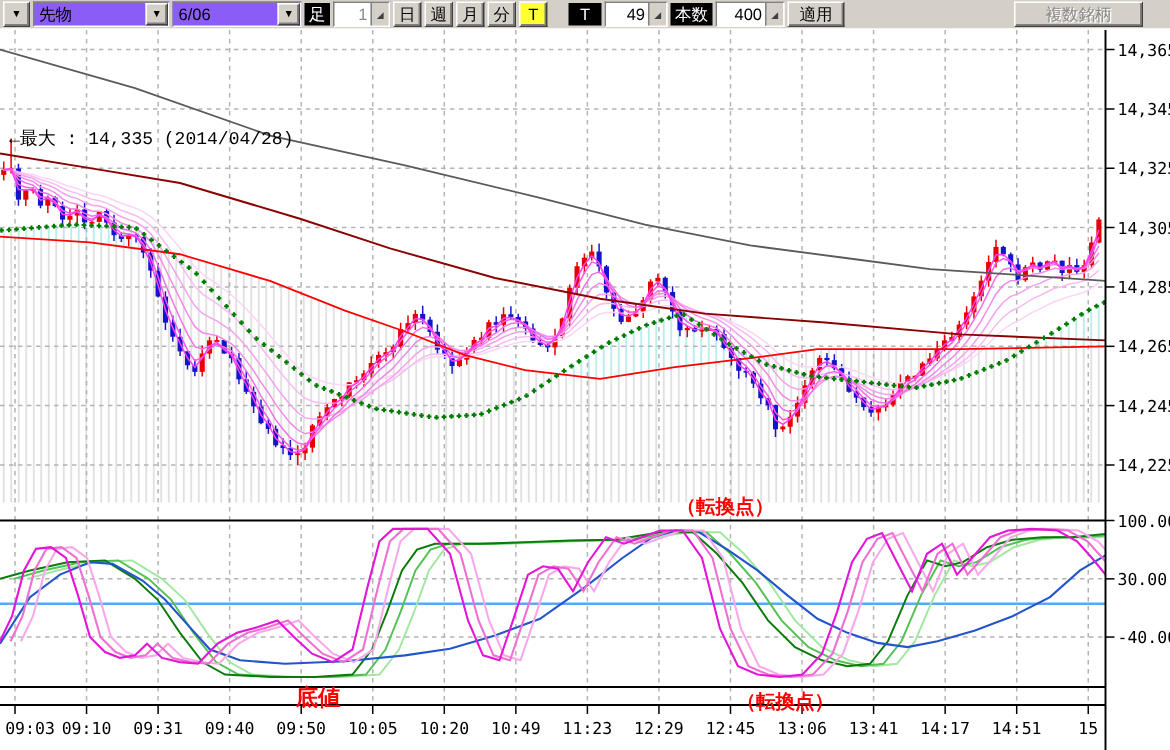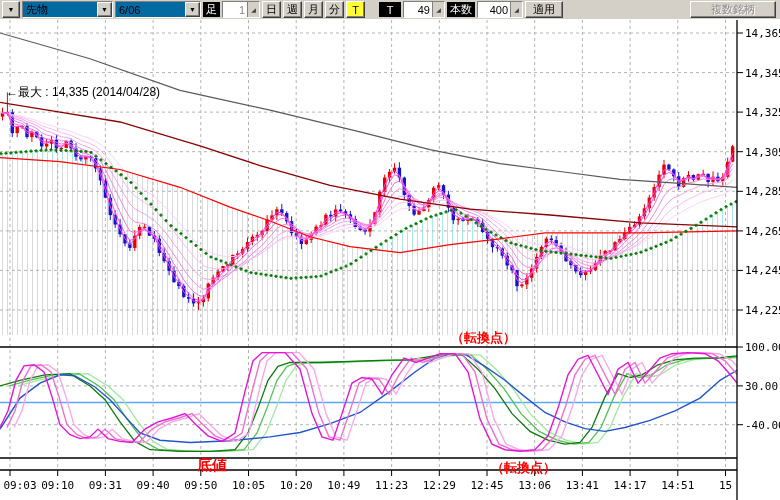--- a/index.html
+++ b/index.html
@@ -4,37 +4,37 @@
 <style>
   html,body{margin:0;padding:0;width:780px;height:500px;overflow:hidden;
     font-family:"Liberation Sans",sans-serif;background:#fff;}
   #app{position:relative;width:780px;height:500px;}
   
   #toolbar{position:absolute;left:0;top:0;width:780px;height:19px;background:#d4d0c8;
     display:flex;align-items:center;gap:2px;padding-left:2px;box-sizing:border-box;font-size:11px;}
   .btn3d{background:#d4d0c8;border:1px solid;border-color:#fff #404040 #404040 #fff;
     box-shadow:inset -1px -1px 0 #808080;height:15px;display:flex;align-items:center;
     justify-content:center;box-sizing:content-box;cursor:default;}
-  .combo{display:flex;height:15px;border:1px solid;border-color:#808080 #fff #fff #808080;background:#0369a1;text-align:right;}
+  .combo{display:flex;height:15px;border:1px solid;border-color:#808080 #fff #fff #808080;background:#8b5cf6;text-align:right;}
   .combo .val{padding:0 3px;display:flex;align-items:center;white-space:nowrap;overflow:hidden;}
   .combo .arrow{width:15px;background:#d4d0c8;border:1px solid;border-color:#fff #404040 #404040 #fff;
     box-shadow:inset -1px -1px 0 #808080;display:flex;align-items:center;justify-content:center;
     font-size:7px;box-sizing:border-box;}
   .blacklab{background:#000;color:#fff;height:15px;display:flex;align-items:center;
     justify-content:center;padding:0 3px;}
   .spin{display:flex;height:15px;border:1px solid;border-color:#808080 #fff #fff #808080;background:#fff;}
   .spin .num{display:flex;align-items:center;justify-content:flex-end;padding:0 2px;}
   .spin .updown{width:11px;background:#d4d0c8;border-left:1px solid #808080;display:flex;
     align-items:center;justify-content:center;font-size:6px;color:#404040;}
   .yellow{background:#ffff33 !important;}
   .disabledBtn{color:#8a8a8a;text-shadow:1px 1px 0 #fff;}
   
   #chartwrap{position:absolute;left:0;top:19px;width:780px;height:481px;background:#fff;}
   .anno{position:absolute;white-space:nowrap;pointer-events:none;}
-  .anno.black{color:#000;font-size:12px;font-family:Liberation Sans, sans-serif;}
+  .anno.black{color:#000;font-size:12px;font-family:Liberation Mono, monospace;}
   .anno.red{color:#f00;font-weight:bold;font-size:13px;font-family:Liberation Serif, serif;}
   .anno.red.big{font-size:15px;text-align:right;}
 </style>
 </head>
 <body>
 
 <div id="app">
 
   <div id="toolbar">
     <div class="btn3d" style="width:16px">
@@ -76,21 +76,21 @@
     </div>
     <div class="blacklab">本数</div>
     <div class="spin" style="width:44px">
       <span class="num" style="flex:1">400</span>
       <span class="updown">◢</span>
     </div>
     <div class="btn3d" style="width:36px">
         <span>適用</span>
       </div>
     <div style="flex:1"></div>
-    <div class="btn3d disabledBtn" style="width:84px;margin-right:4px">
+    <div class="btn3d disabledBtn" style="width:84px;margin-right:18px">
         <span>複数銘柄</span>
       </div>
   </div>
 
   <div id="chartwrap">
     <svg id="chart-svg" width="780" height="481">
         <defs>
           <pattern id="hg" width="5" height="4" patternUnits="userSpaceOnUse">
             <line x1="2.5" y1="0" x2="2.5" y2="4" stroke="#d9d9d9" stroke-width="1"></line>
           </pattern>

